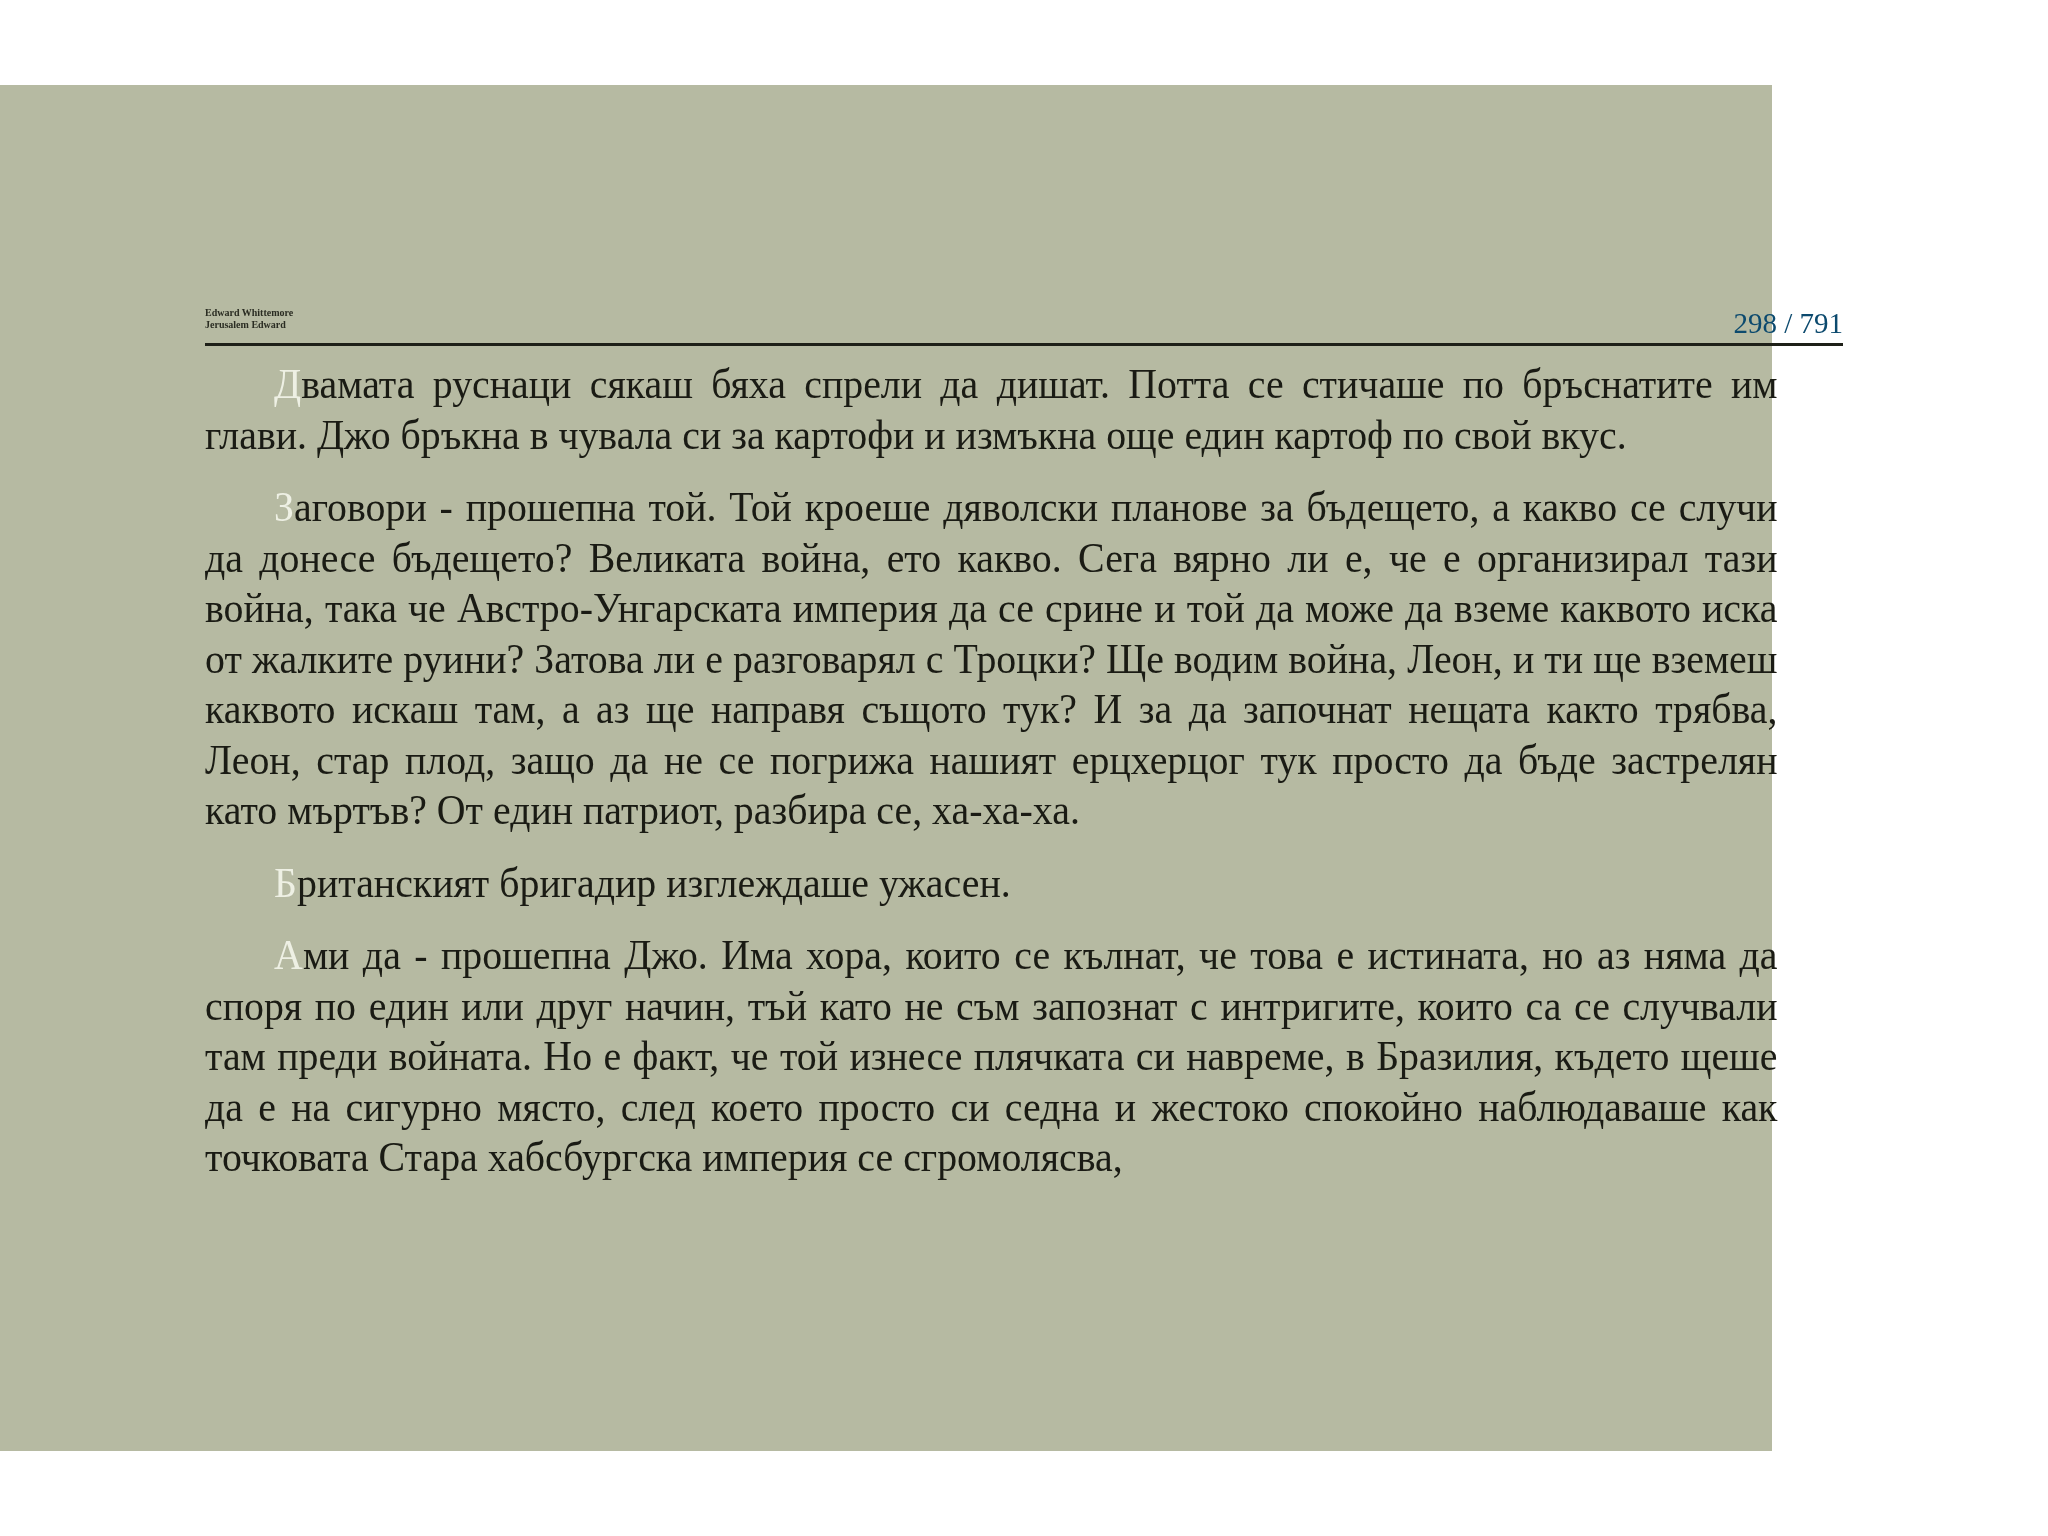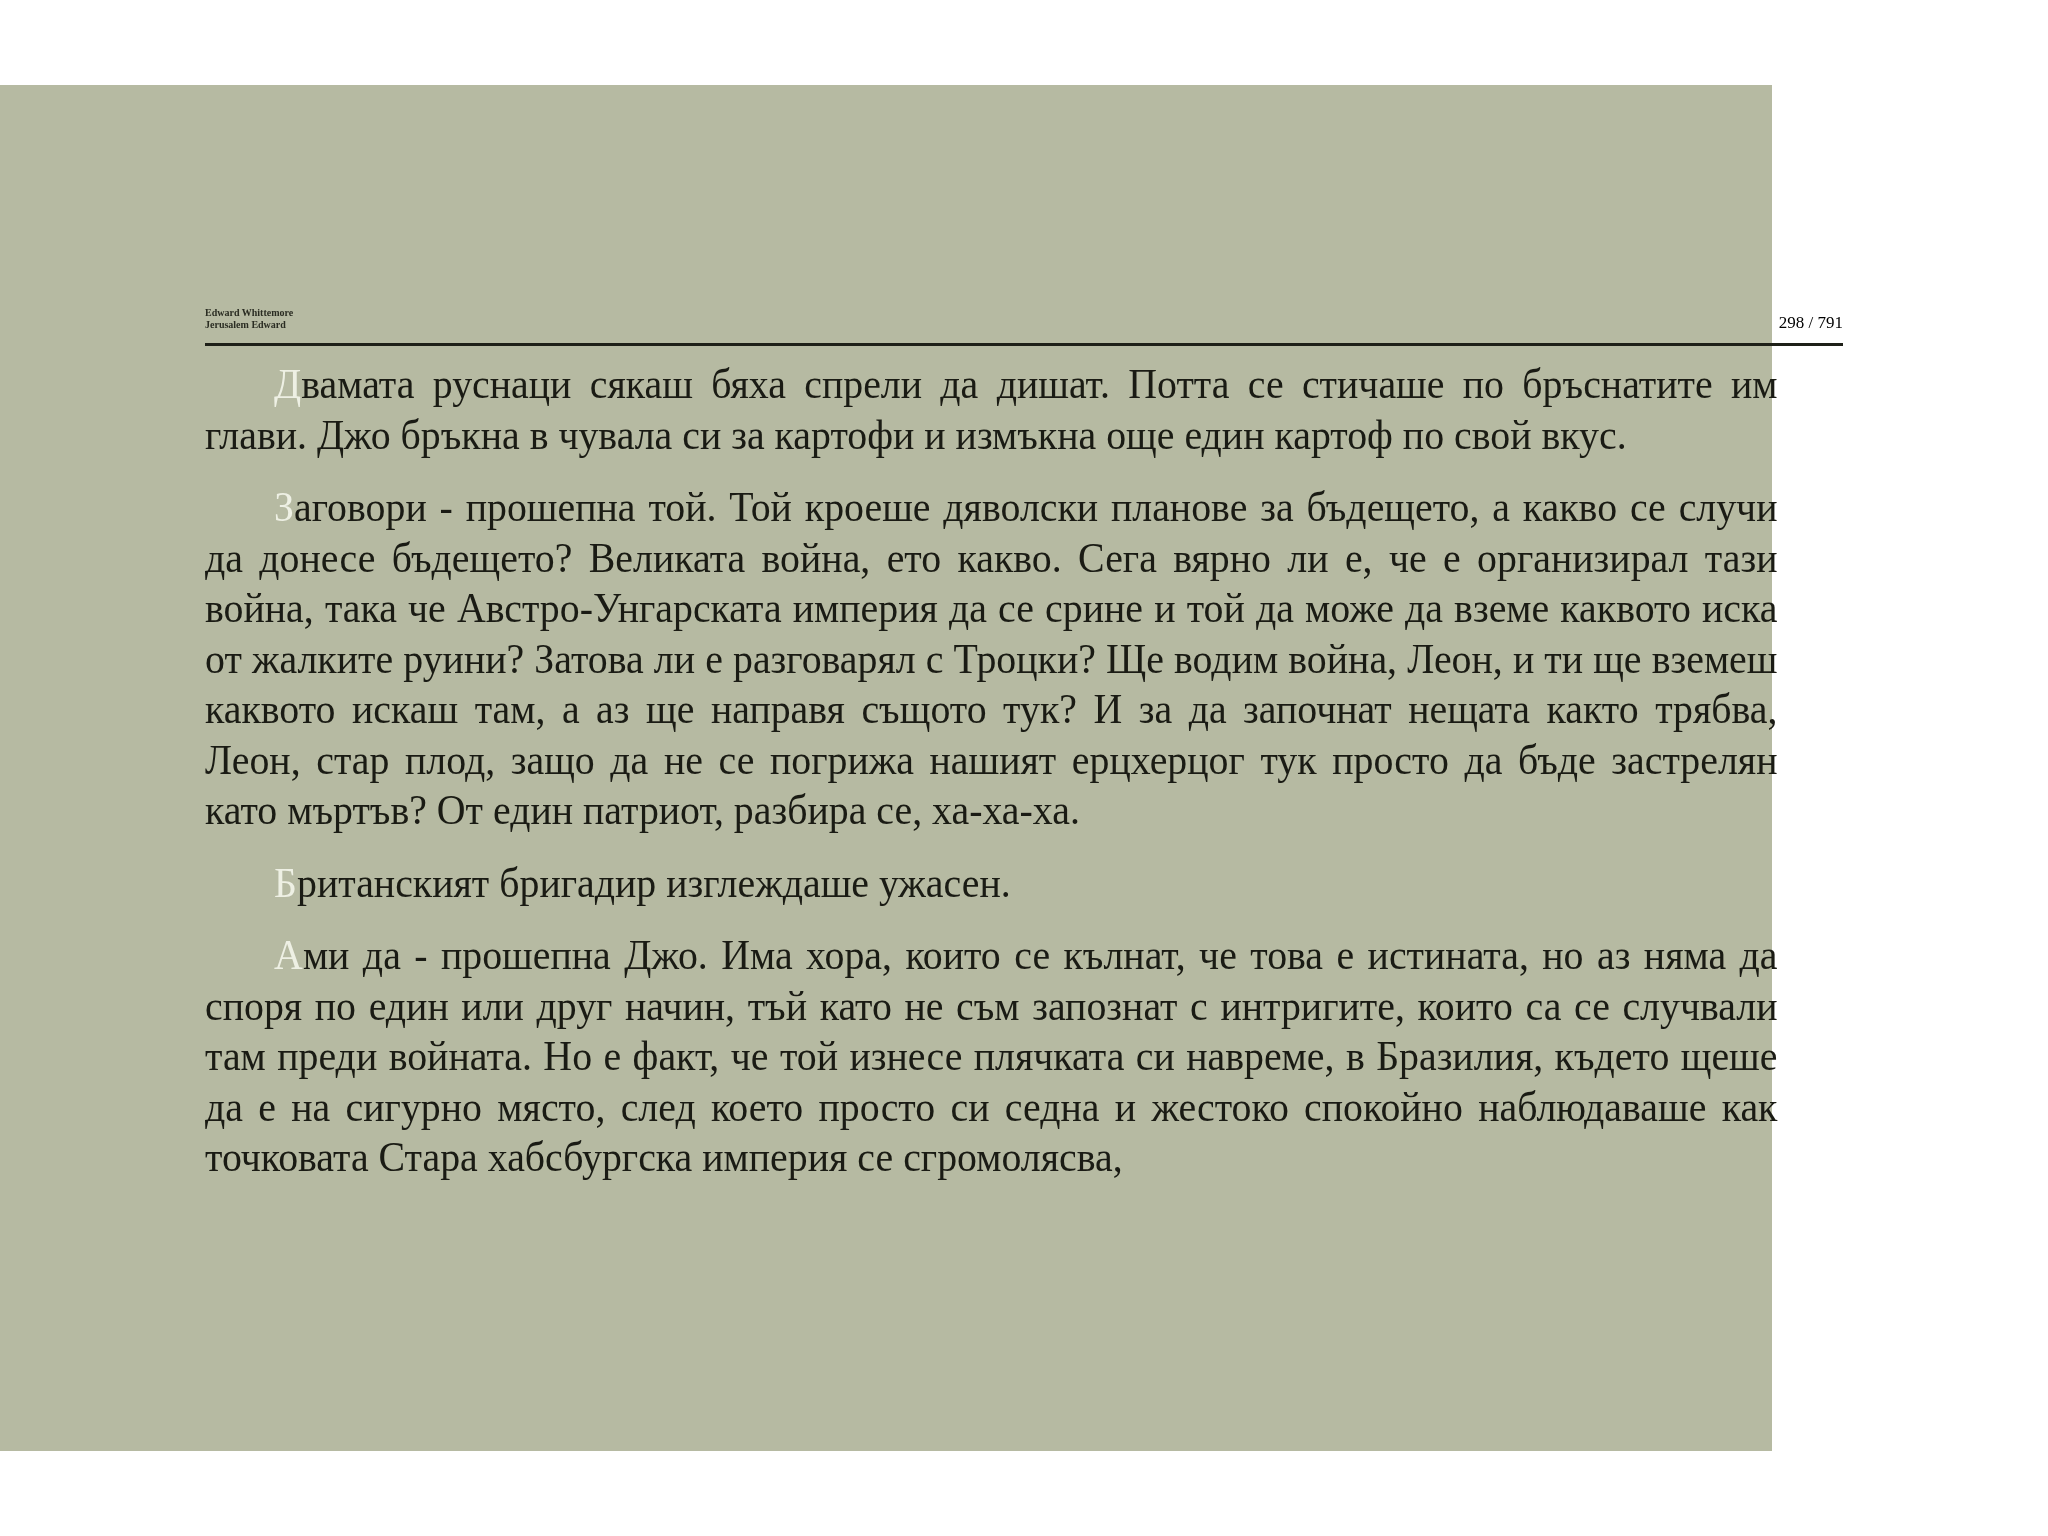--- a/index.html
+++ b/index.html
@@ -11,22 +11,22 @@
   .header {
     position: absolute; left: 205px; top: 136px; width: 1638px; height: 124px;
   }
   .header-left {
     position: absolute; left: 0; top: 86px;
     font-family: "Liberation Serif", serif; font-size: 10px; line-height: 12px;
     color: #2a2c22; font-weight: bold;
   }
   .header-right {
     position: absolute; right: 0; top: 88px;
-    font-family: "Liberation Serif", serif; font-size: 17px; line-height: 28px;
-    color: #000000;
+    font-family: "Liberation Serif", serif; font-size: 29px; line-height: 28px;
+    color: #0c4a6e;
   }
   .rule {
     position: absolute; left: 205px; top: 258px; width: 1638px; height: 3px;
     background: #1e2018;
   }
   .content {
     position: absolute; left: 205px; top: 274px; width: 1638px;
     font-family: "Liberation Serif", serif; font-size: 41.5px; line-height: 50.5px;
     color: #1a1b14; text-align: justify;
     transform: scaleX(0.96); transform-origin: left top;

